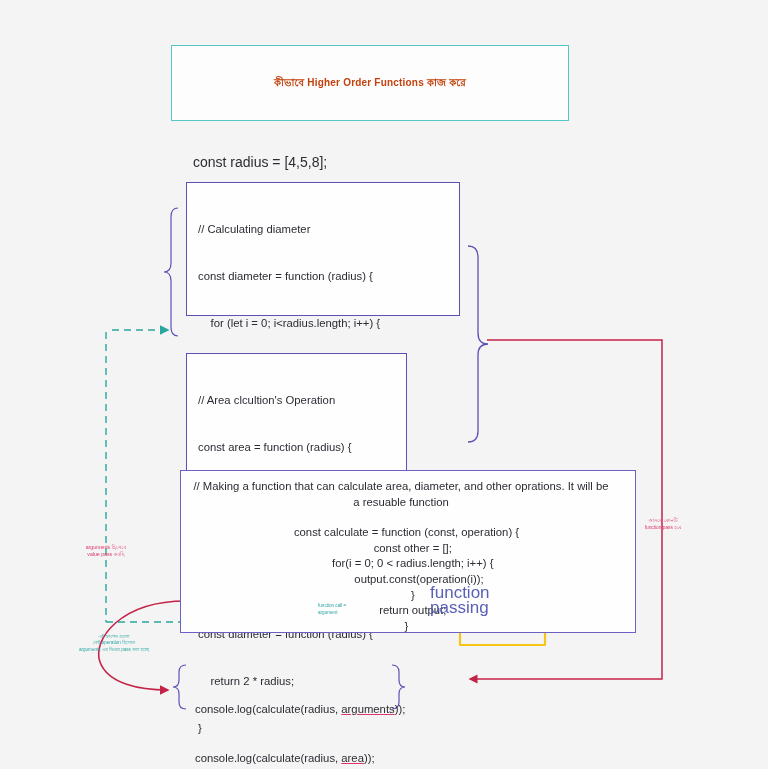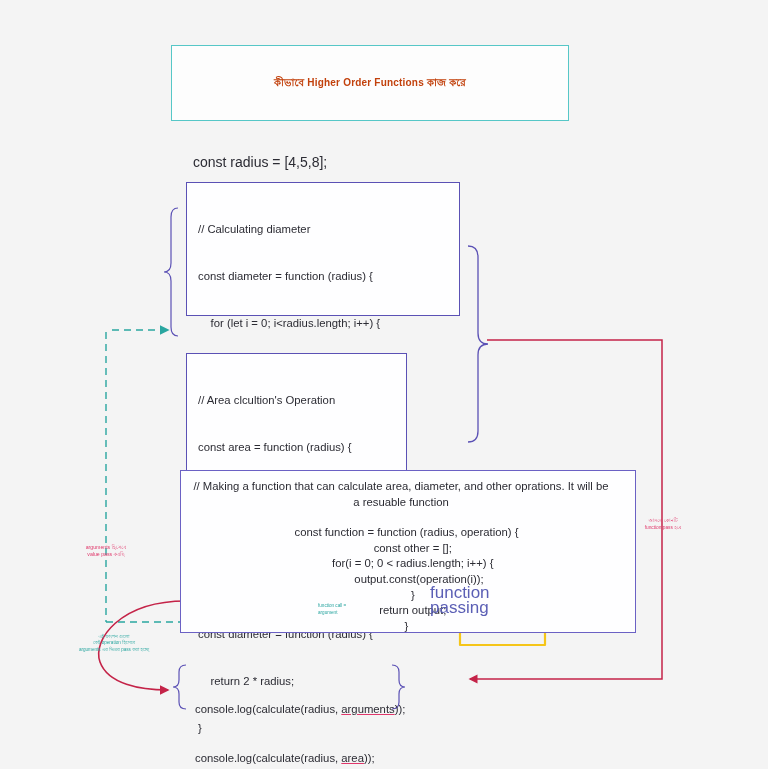--- a/index.html
+++ b/index.html
@@ -139,21 +139,21 @@
     <div>}</div>
     <div>// Diameter clcultion's Operation</div>
     <div>const diameter = function (radius) {</div>
     <div>    return 2 * radius;</div>
     <div>}</div>
   </div>
 
   <div class="code-block" id="block3">
     <div class="wrapline" style="max-width:418px">// Making a function that can calculate area, diameter, and other oprations. It will be a resuable function</div>
     <div class="pre" style="height:15px">&nbsp;</div>
-    <div class="pre">const function = function (radius, operation) {</div>
+    <div class="pre">const calculate = function (const, operation) {</div>
     <div class="pre">    const other = [];</div>
     <div class="pre">    for(i = 0; 0 &lt; radius.length; i++) {</div>
     <div class="pre">        output.const(operation(i));</div>
     <div class="pre">    }</div>
     <div class="pre">    return output;</div>
     <div class="pre">}</div>
   </div>
 
   <div class="code-block" id="block4">
     <span class="ln"><span>console.log(calculate(radius, </span><span class="u">arguments</span><span>));</span></span>

